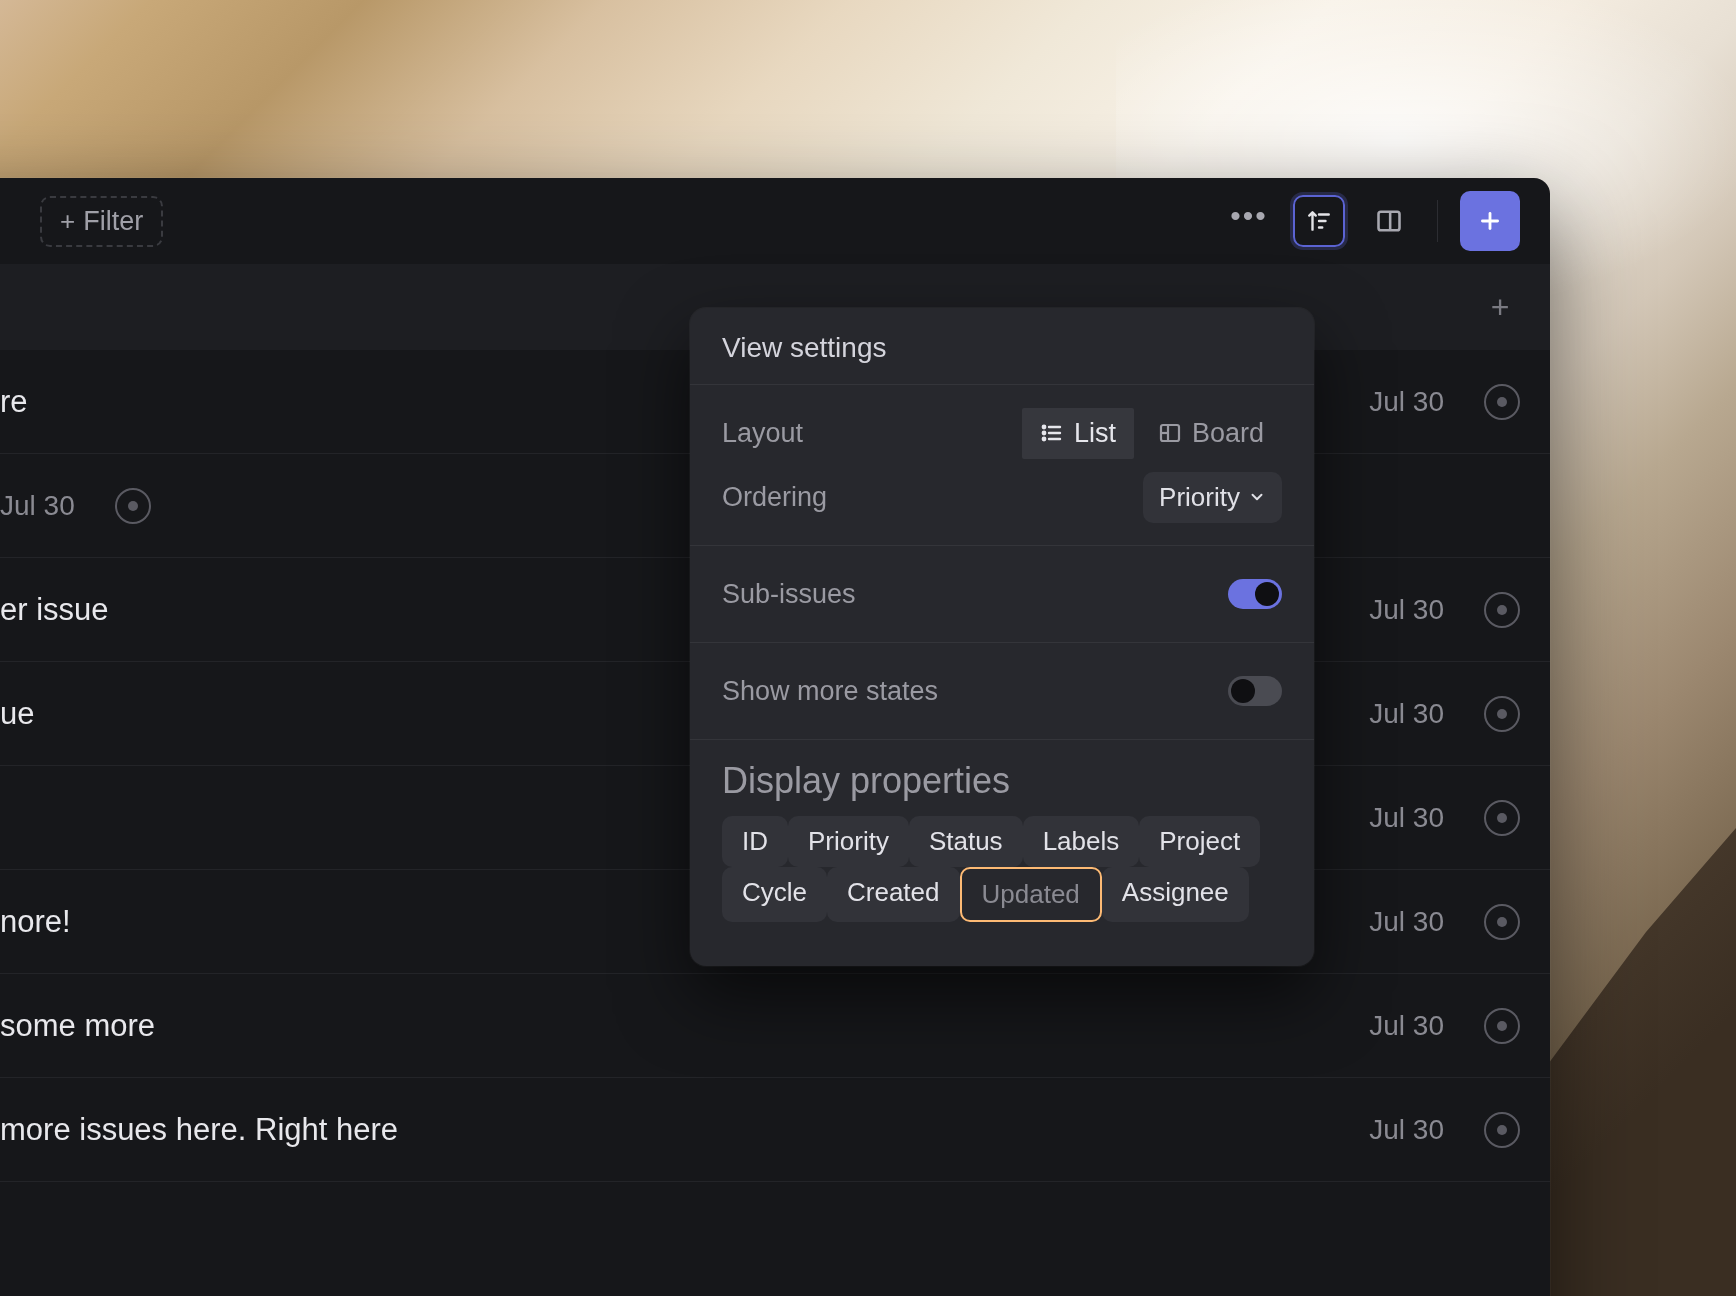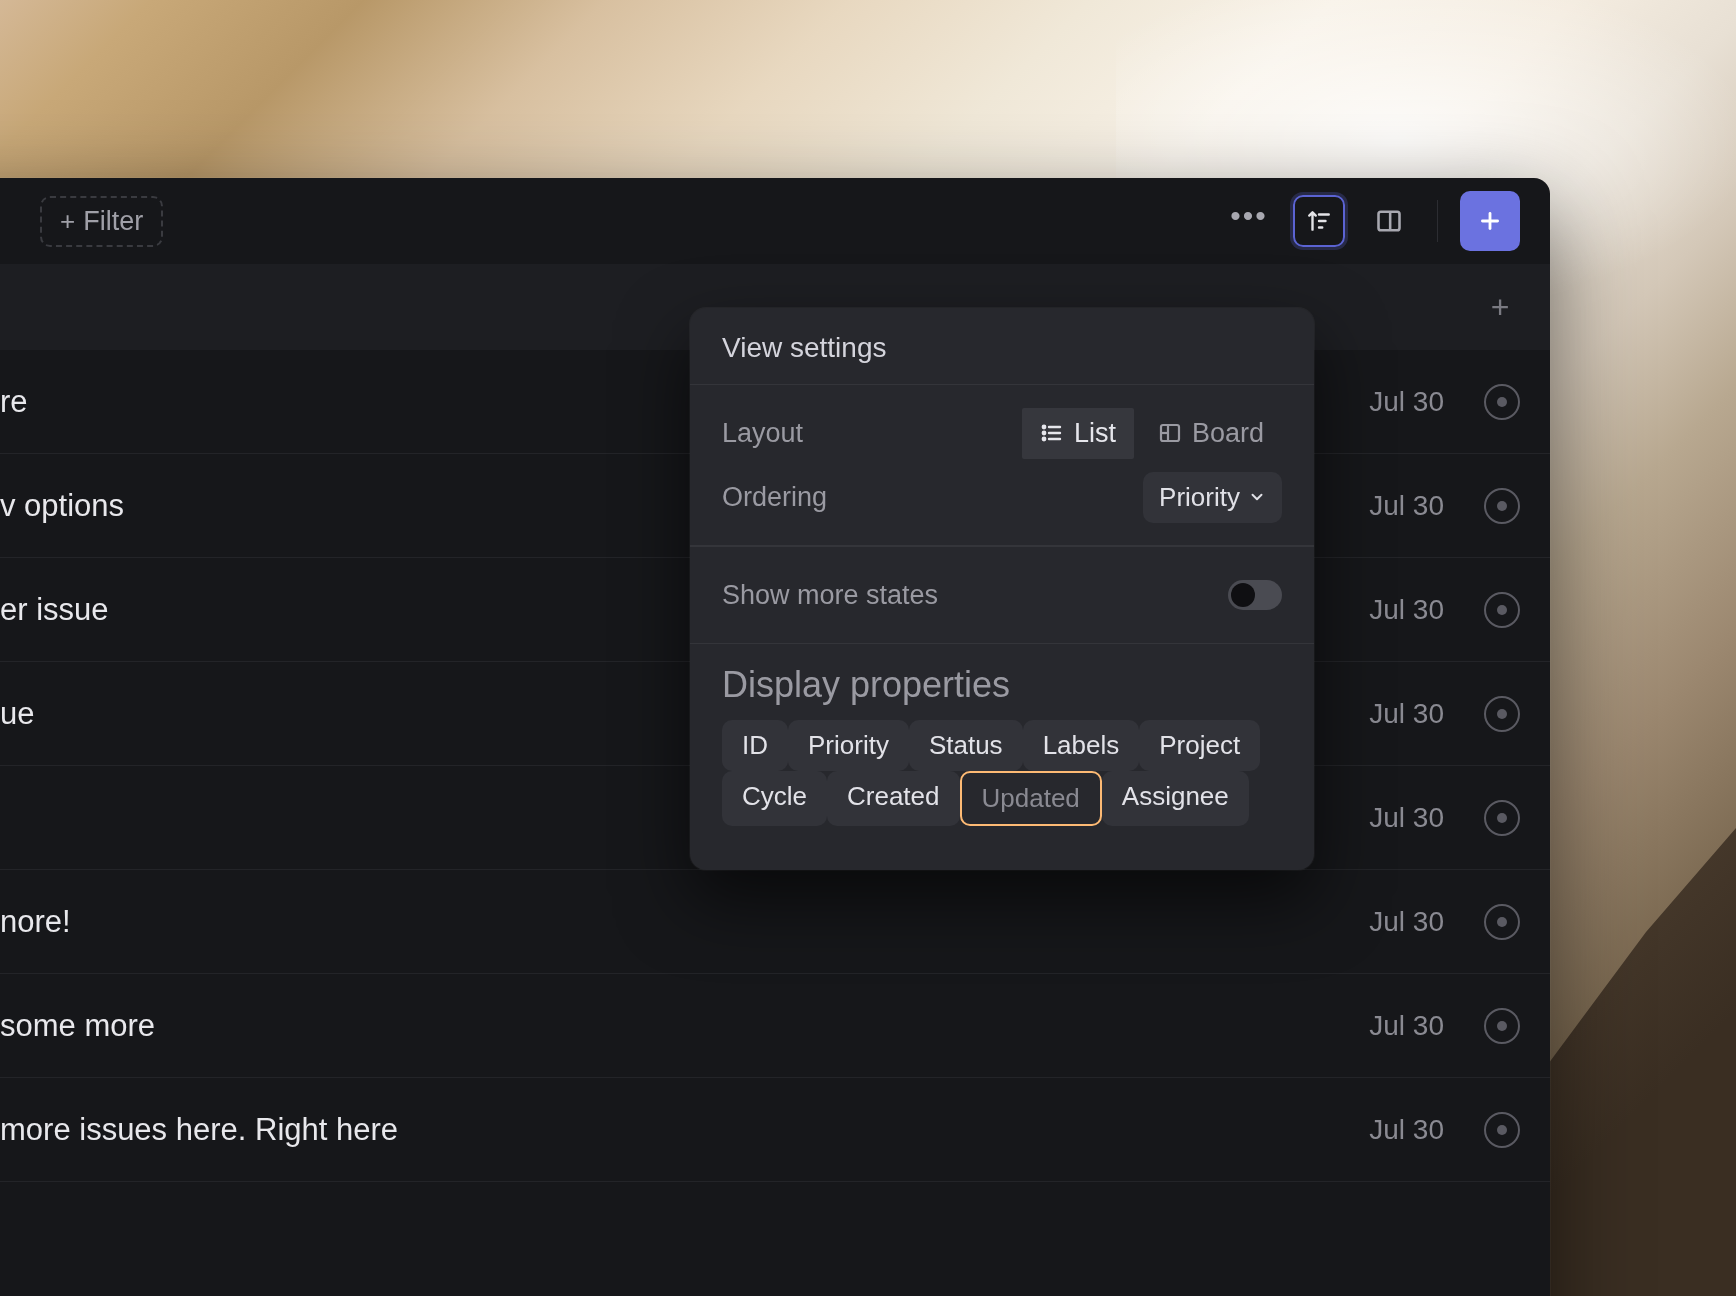--- a/index.html
+++ b/index.html
@@ -225,21 +225,20 @@
     <div class="header-plus">+</div>
   </div>
 
   <div>
     <div class="issue-row">
       <span class="issue-title">re</span>
       <span class="issue-date">Jul 30</span>
       <span class="avatar-ph"></span>
     </div>
     <div class="issue-row">
-      <span class="issue-title">v options</span>
       <span class="issue-date">Jul 30</span>
       <span class="avatar-ph"></span>
     </div>
     <div class="issue-row">
       <span class="issue-title">er issue</span>
       <span class="issue-date">Jul 30</span>
       <span class="avatar-ph"></span>
     </div>
     <div class="issue-row">
       <span class="issue-title">ue</span>
@@ -303,20 +302,26 @@
           <span>Priority</span>
           <svg width="18" height="18" viewBox="0 0 24 24" fill="none" stroke="currentColor" stroke-width="2.6" stroke-linecap="round" stroke-linejoin="round">
               <polyline points="6 9 12 15 18 9"></polyline>
             </svg>
         </div>
       </div>
     </div>
 
     <div class="pop-divider"></div>
 
+    <div class="pop-section">
+      <div class="pop-row">
+        <span class="pop-label">Sub-issues</span>
+        <div class="switch on"></div>
+      </div>
+    </div>
 
     <div class="pop-divider"></div>
 
     <div class="pop-section">
       <div class="pop-row">
         <span class="pop-label">Show more states</span>
         <div class="switch off"></div>
       </div>
     </div>
 

